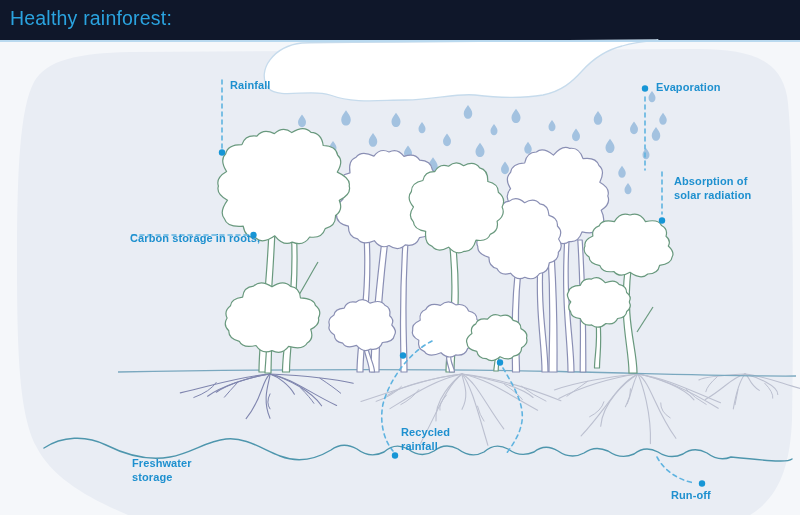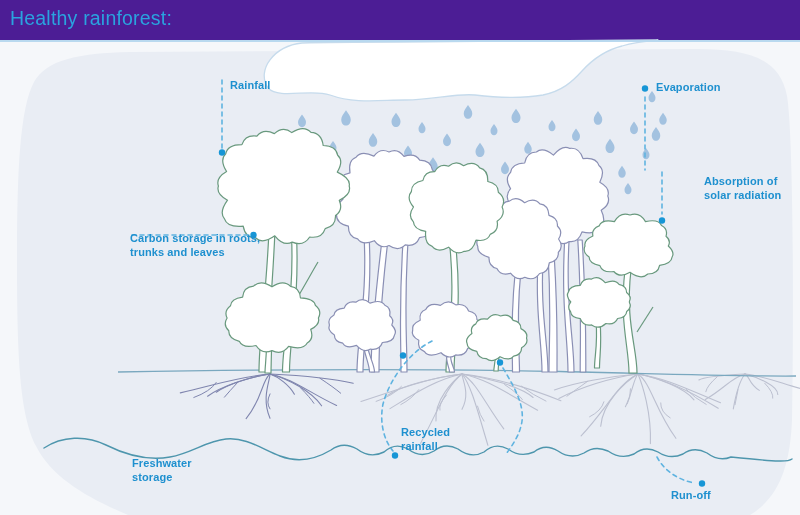--- a/index.html
+++ b/index.html
@@ -1,16 +1,16 @@
 <!DOCTYPE html>
 <html><head>
 <meta charset="utf-8">
 <style>
   html,body{margin:0;padding:0;background:#fff;}
-  #stage{position:relative;width:800px;height:515px;overflow:hidden;background:#4c1d95;
+  #stage{position:relative;width:800px;height:515px;overflow:hidden;background:#0f172a;
          font-family:"Liberation Sans",sans-serif;}
   #scene{position:absolute;left:0;top:0;}
   .page-title{position:absolute;left:10px;top:7px;font-size:19.5px;font-weight:400;
               color:#2aa3df;letter-spacing:.2px;}
   .rule{position:absolute;left:0;top:40px;width:800px;height:2px;background:#b9d9ef;}
   .lbl{position:absolute;font-size:11px;line-height:1.27;font-weight:600;color:#1e90cf;
        letter-spacing:.1px;white-space:nowrap;}
   .lbl.center{text-align:left;white-space:normal;}
   .dash{fill:none;stroke:#5fb3e0;stroke-width:1.6;stroke-dasharray:4 4;stroke-linecap:round;}
   .dot{fill:#1796d6;stroke:none;}
@@ -212,28 +212,27 @@
     </g>
   </svg>
 
   <div class="page-title">Healthy rainforest:</div>
   <div class="rule"></div>
 
   <div class="lbl" style="left:230px;top:79px">Rainfall</div>
 
   <div class="lbl" style="left:656px;top:81px">Evaporation</div>
 
-  <div class="lbl" style="left:704px;top:175px">
+  <div class="lbl" style="left:674px;top:175px">
     <div>Absorption of</div>
     <div>solar radiation</div>
   </div>
 
   <div class="lbl" style="left:130px;top:232px">
     <div>Carbon storage in roots,</div>
-    <div>trunks and leaves</div>
   </div>
 
   <div class="lbl center" style="left:401px;top:426px;width:92px">
     <div>Recycled</div>
     <div>rainfall</div>
   </div>
 
   <div class="lbl" style="left:132px;top:457px">
     <div>Freshwater</div>
     <div>storage</div>

